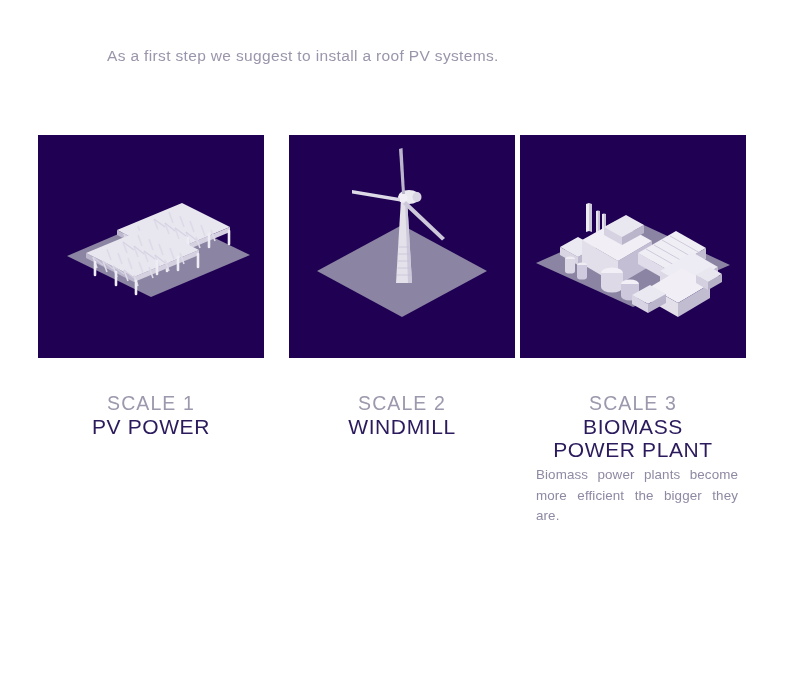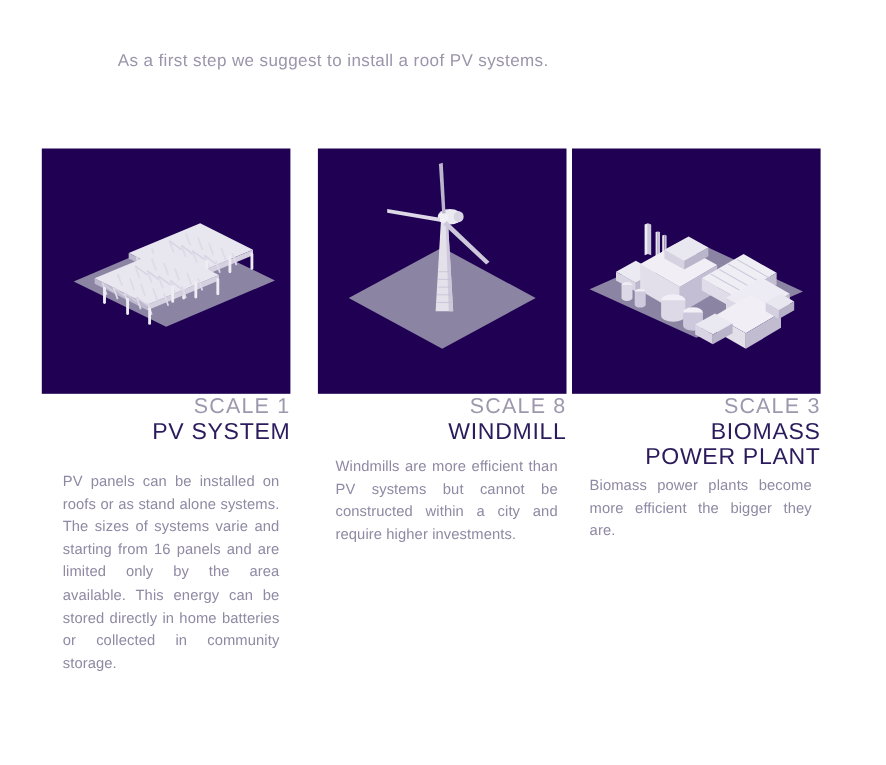--- a/index.html
+++ b/index.html
@@ -57,21 +57,22 @@
     width: 226px;
     height: 223px;
     background: #1f0053;
     overflow: hidden;
   }
 
   .card svg { display: block; width: 226px; height: 223px; }
 
   
   .titles {
-    text-align: right;
+    margin-top: 34px;
+    text-align: center;
     line-height: 23px;
   }
 
   .scale-label {
     display: block;
     font-size: 19.5px;
     letter-spacing: 1.1px;
     color: #9d98ad;
     font-weight: 400;
   }
@@ -163,23 +164,22 @@
               <line x1="98" y1="146" x2="98" y2="159"></line>
               <line x1="119" y1="126" x2="119" y2="139"></line>
               <line x1="140" y1="122" x2="140" y2="135"></line>
               <line x1="160" y1="119" x2="160" y2="132"></line>
             </g>
           </g>
         </svg>
       </div>
       <div class="titles">
         <span class="scale-label">SCALE 1</span>
-        <span class="name-label">PV SYSTEM</span>
-      </div>
-      <div class="body-copy">PV panels can be installed on roofs or as stand alone systems. The sizes of systems varie and starting from 16 panels and are limited only by the area available. This energy can be stored directly in home batteries or collected in community storage.</div>
+        <span class="name-label">PV POWER</span>
+      </div>
     </div>
 
     <div class="col col-1">
       <div class="card">
         <svg viewBox="0 0 226 223">
 
           <polygon points="113,182 198,136 113,90 28,136" fill="#8b84a3"></polygon>
 
           <polygon points="107,148 112,63 118,63 123,148" fill="#e4e1eb"></polygon>
           <polygon points="116,63 118,63 123,148 119,148" fill="#cdc8da"></polygon>
@@ -198,24 +198,23 @@
           <circle cx="114" cy="63" r="4.5" fill="#f2f0f6"></circle>
 
           <polygon points="113,59 110,14 113.5,13 116,59" fill="#bcb6cc"></polygon>
 
           <polygon points="111,63 63,55 63,58.5 111,66.5" fill="#ddd9e7"></polygon>
 
           <polygon points="117,66 156,103 153,105.5 114,69" fill="#cdc8da"></polygon>
         </svg>
       </div>
       <div class="titles">
-        <span class="scale-label">SCALE 8</span>
+        <span class="scale-label">SCALE 2</span>
         <span class="name-label">WINDMILL</span>
       </div>
-      <div class="body-copy">Windmills are more efficient than PV systems but cannot be constructed within a city and require higher investments.</div>
     </div>
 
     <div class="col col-2">
       <div class="card">
         <svg viewBox="0 0 226 223">
 
           <polygon points="113,172 210,130 113,85 16,128" fill="#8b84a3"></polygon>
 
           <polygon points="66,69 69,68 69,96 66,97" fill="#efedf4"></polygon>
           <polygon points="69,68 72,69 72,97 69,96" fill="#cdc8da"></polygon>

